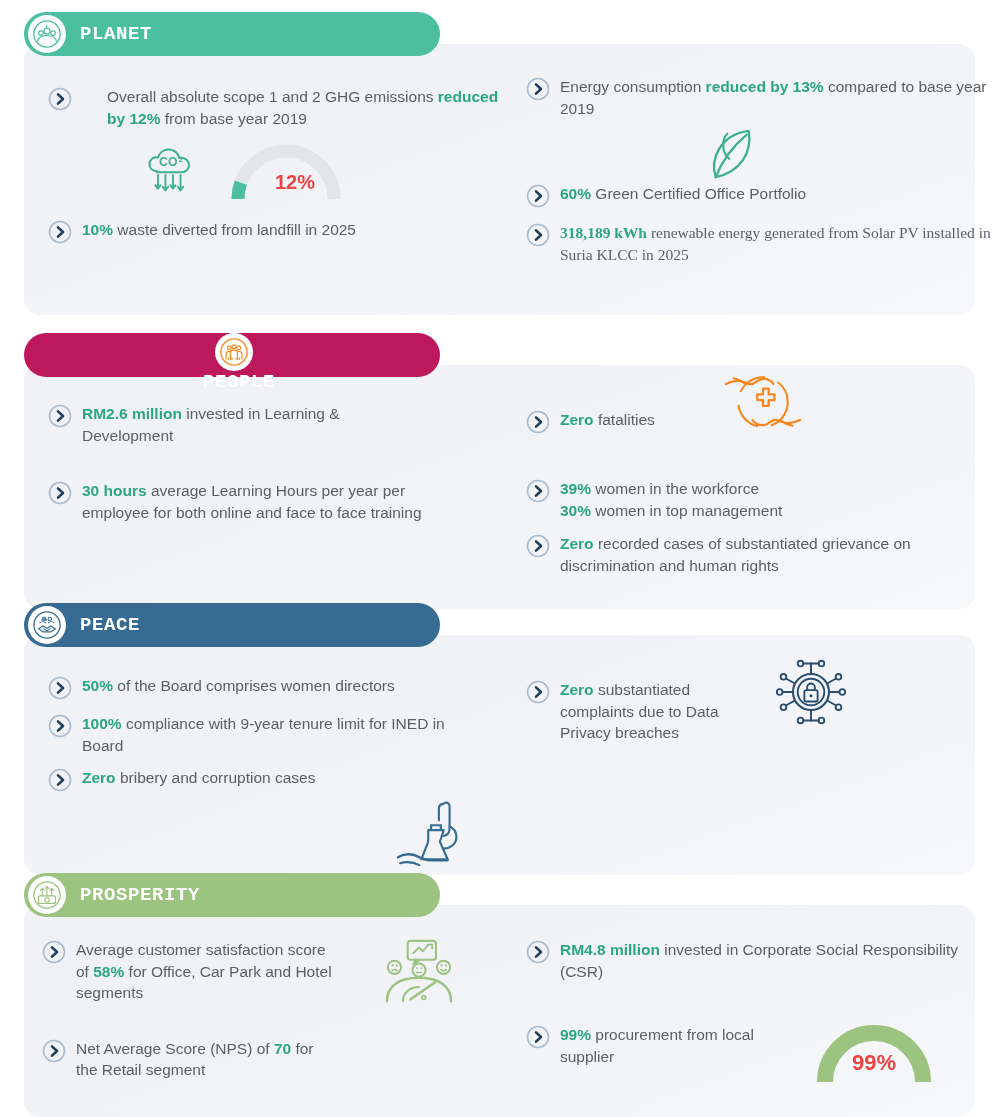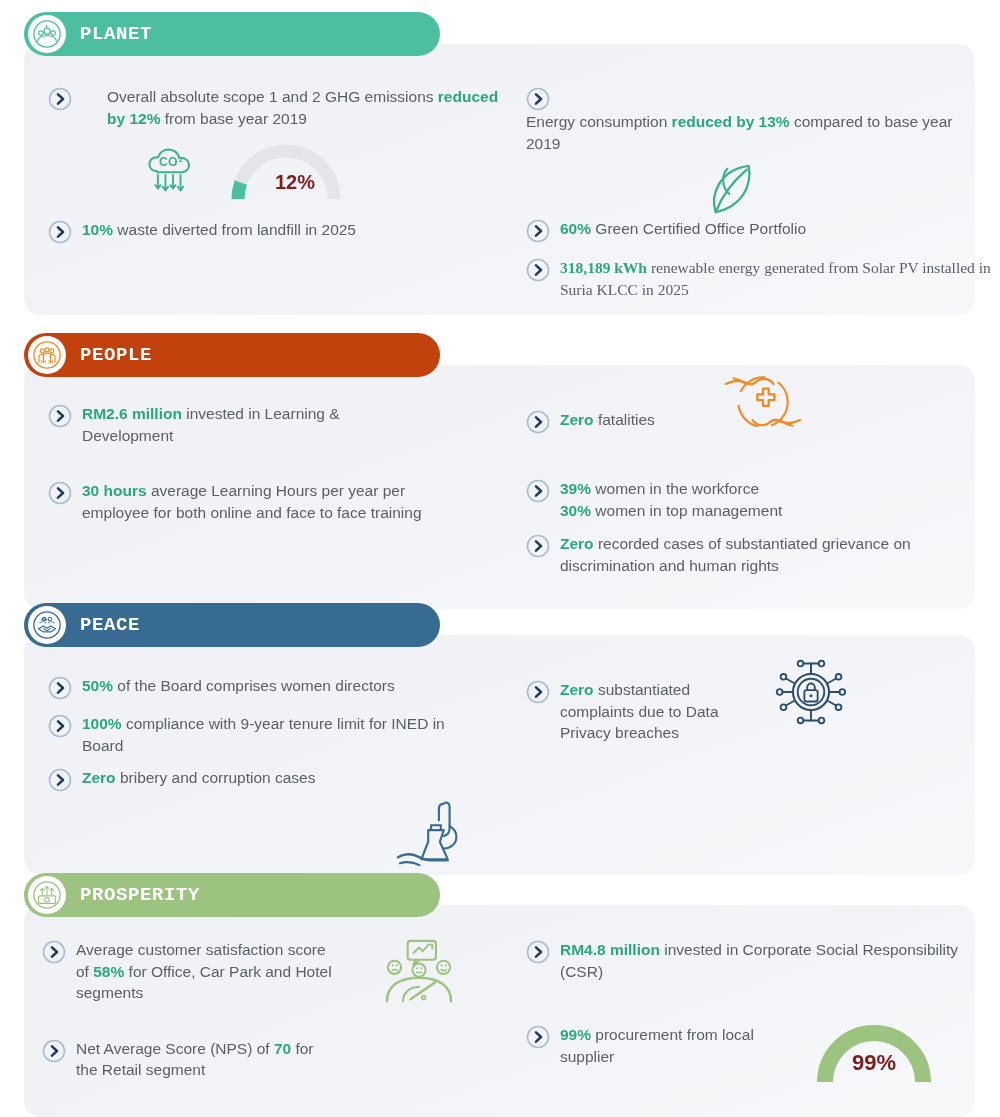--- a/index.html
+++ b/index.html
@@ -21,21 +21,21 @@
     border-radius:16px;
   }
   .header-pill{
     position:absolute;left:0;top:0;height:44px;width:416px;
     border-radius:22px;
     display:flex;align-items:center;
     z-index:4;
     font-family:Liberation Mono, monospace;
   }
   .header-pill.planet{background:#4cbfa1;}
-  .header-pill.people{background:#c2410c;}
+  .header-pill.people{background:#be185d;flex-direction:column;}
   .header-pill.peace{background:#376b92;}
   .header-pill.prosperity{background:#9cc37f;}
 
   .hdr-badge{
     width:38px;height:38px;border-radius:50%;
     background:#ffffff;margin-left:4px;
     display:flex;align-items:center;justify-content:center;
     flex:0 0 auto;
   }
   .hdr-title{
@@ -58,21 +58,21 @@
     flex:0 0 auto;width:24px;height:24px;margin-top:1px;margin-right:10px;
   }
   .btxt{
     font-size:15.5px;line-height:21.5px;color:#5a5f66;
   }
   .btxt b{color:#2aa77f;font-weight:bold;}
 
   
   .gauge{position:absolute;}
   .gauge .pct{
-    position:absolute;font-weight:bold;color:#7f1d1d;
+    position:absolute;font-weight:bold;color:#ef4444;
     text-align:center;
   }
 
   .deco{position:absolute;}
 </style>
 </head>
 <body>
 
 <div class="page">
 
@@ -140,21 +140,21 @@
             <svg width="24" height="24" viewBox="0 0 24 24">
               <circle cx="12" cy="12" r="10.5" fill="none" stroke="#a9bcd0" stroke-width="1.6"></circle>
               <path d="M10 7.4l5 4.6-5 4.6" fill="none" stroke="#1f3d5c" stroke-width="2.6" stroke-linecap="round" stroke-linejoin="round"></path>
             </svg>
           </span>
           <span class="btxt" style="width:392px;"><b>10%</b><span> waste diverted from landfill in 2025</span></span>
         </div>
       </div>
 
       <div class="col col-right">
-        <div class="bullet" style="margin-top:20px;flex-direction:column;">
+        <div class="bullet" style="margin-top:10px;">
           <span class="chev">
             <svg width="24" height="24" viewBox="0 0 24 24">
               <circle cx="12" cy="12" r="10.5" fill="none" stroke="#a9bcd0" stroke-width="1.6"></circle>
               <path d="M10 7.4l5 4.6-5 4.6" fill="none" stroke="#1f3d5c" stroke-width="2.6" stroke-linecap="round" stroke-linejoin="round"></path>
             </svg>
           </span>
           <span class="btxt" style="width:436px;"><span>Energy consumption </span><b>reduced by 13%</b><span> compared to base year 2019</span></span>
         </div>
 
         <div style="position:relative;height:64px;">

